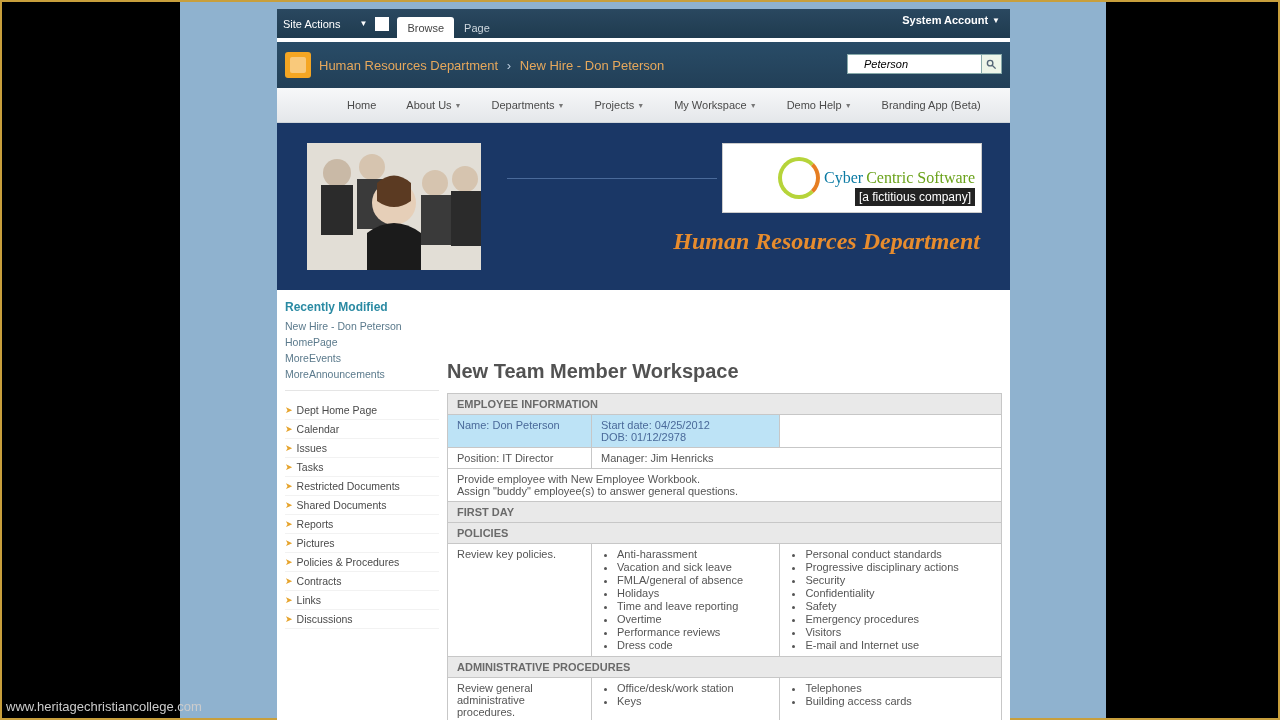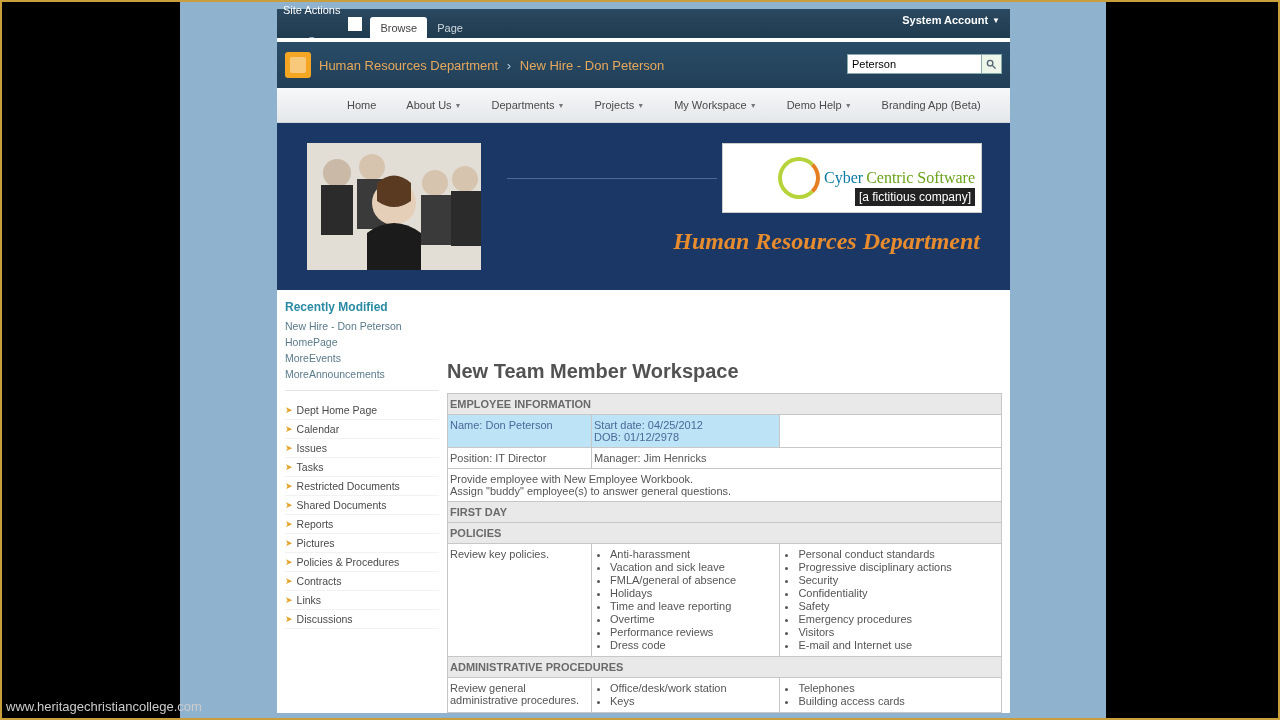--- a/index.html
+++ b/index.html
@@ -2,38 +2,38 @@
 <html><head>
 <meta charset="utf-8">
 <style>
   * { margin: 0; padding: 0; box-sizing: border-box; }
   body { font-family: Tahoma, Verdana, sans-serif; font-size: 11px; background: #000; width: 1280px; height: 720px; overflow: hidden; position: relative; }
   .outer-frame { position: absolute; top: 0; left: 0; width: 1280px; height: 720px; border: 2px solid #c89f3c; background: #000; }
   .blue-bg { position: absolute; left: 178px; top: 0; width: 926px; height: 716px; background: #8fb2cf; }
   .sp-container { position: absolute; left: 275px; top: 7px; width: 733px; background: #fff; }
   
   .ribbon { background: linear-gradient(#2a4860, #1f3b4f); height: 29px; display: flex; align-items: center; padding: 0 6px; color: #fff; font-size: 11px; position: relative; }
-  .ribbon .site-actions { display: flex; align-items: center; gap: 19px; cursor: pointer; flex-direction: column; }
+  .ribbon .site-actions { display: flex; align-items: center; gap: 19px; cursor: pointer; }
   .ribbon .chev { font-size: 8px; }
   .ribbon .edit-icon { margin-left: 8px; width: 14px; height: 14px; background: #fff; display: inline-block; }
   .ribbon .tabs { display: flex; margin-left: 8px; height: 29px; align-items: flex-end; }
   .ribbon .tab { padding: 5px 10px 4px; font-size: 11px; border-top-left-radius: 3px; border-top-right-radius: 3px; cursor: pointer; }
   .ribbon .tab.active { background: #fff; color: #444; }
   .ribbon .tab.inactive { color: #cfd8df; }
   .ribbon .sys-account { position: absolute; right: 10px; top: 5px; color: #fff; font-size: 11px; font-weight: bold; display: flex; align-items: center; gap: 4px; cursor: pointer; }
   .ribbon-under { height: 4px; background: #fff; }
   
   .title-bar { background: linear-gradient(#294c67, #223f57); height: 46px; display: flex; align-items: center; padding: 0 8px; color: #fff; position: relative; }
   .title-bar .logo { width: 26px; height: 26px; background: #f5a623; border-radius: 3px; margin-right: 8px; display: flex; align-items: center; justify-content: center; }
   .title-bar .logo::after { content: ""; width: 16px; height: 16px; background: #fff; border-radius: 2px; opacity: .4; }
   .title-bar .crumbs { font-size: 13px; }
   .title-bar .crumbs a { color: #e6a85c; text-decoration: none; }
   .title-bar .crumbs .sep { color: #bcd; margin: 0 5px; }
   .title-bar .search { position: absolute; right: 8px; top: 12px; display: flex; }
-  .title-bar .search input { width: 135px; height: 20px; border: 1px solid #8aa; background: #fff; font-size: 11px; padding: 0 4px; }
+  .title-bar .search input { width: 135px; height: 20px; border: 1px solid #8aa; background: #fff; font-size: 11px; padding: 0 16px; font-style: italic; }
   .title-bar .search .go { width: 20px; height: 20px; background: #eef5e9; border: 1px solid #8aa; border-left: 0; display: flex; align-items: center; justify-content: center; cursor: pointer; }
   .title-bar .search .go svg { width: 11px; height: 11px; }
   
   .topnav { background: linear-gradient(#f7f8f9, #e4e7ea); height: 35px; display: flex; align-items: center; padding-left: 70px; gap: 30px; border-bottom: 1px solid #cfd5da; font-size: 11px; }
   .topnav .item { color: #4a4a4a; cursor: pointer; display: flex; align-items: center; gap: 3px; }
   .topnav .chev { font-size: 7px; color: #777; }
   
   .hero { background: #1a3766; height: 167px; position: relative; overflow: hidden; }
   .hero .photo { position: absolute; left: 30px; top: 20px; width: 174px; height: 127px; background: #d8d4cb; overflow: hidden; }
   .hero .photo svg { width: 100%; height: 100%; }
@@ -51,21 +51,21 @@
   .leftcol h4 { color: #2a8aa3; font-size: 12px; font-weight: bold; margin-bottom: 6px; }
   .leftcol .rm a { display: block; color: #5b7a8c; font-size: 10.5px; margin-bottom: 4px; text-decoration: none; cursor: pointer; }
   .leftcol hr { border: 0; border-top: 1px solid #e5e5e5; margin: 10px 0; }
   .leftcol .ql { list-style: none; }
   .leftcol .ql li { display: flex; align-items: center; gap: 4px; padding: 3px 0; border-bottom: 1px solid #f2f2f2; cursor: pointer; }
   .leftcol .ql li .arrow { color: #e6a32b; font-size: 9px; }
   .leftcol .ql li .txt { color: #4a4a4a; font-size: 10.5px; }
   .rightcol { flex: 1; padding: 10px 8px 0 0; }
   .rightcol h2 { font-size: 20px; color: #525252; font-weight: bold; margin: 60px 0 10px 0; }
   table.chk { width: 100%; border-collapse: collapse; font-size: 11px; }
-  table.chk td, table.chk th { border: 1px solid #c7c7c7; padding: 4px 2px; vertical-align: top; text-align: left; }
+  table.chk td, table.chk th { border: 1px solid #c7c7c7; padding: 4px 9px; vertical-align: top; text-align: left; }
   table.chk .section-hdr { background: #e9e9e9; color: #6a6a6a; font-weight: bold; font-size: 11px; }
   table.chk .hl { background: #bde3f6; color: #4a6a9a; }
   table.chk .plain { color: #555; }
   table.chk ul { list-style: disc; margin-left: 16px; }
   table.chk ul li { color: #555; margin-bottom: 1px; }
   
   .watermark { position: absolute; left: 4px; bottom: 4px; color: #ccc; font-size: 13px; font-family: Arial, sans-serif; }
 </style>
 </head>
 <body>

